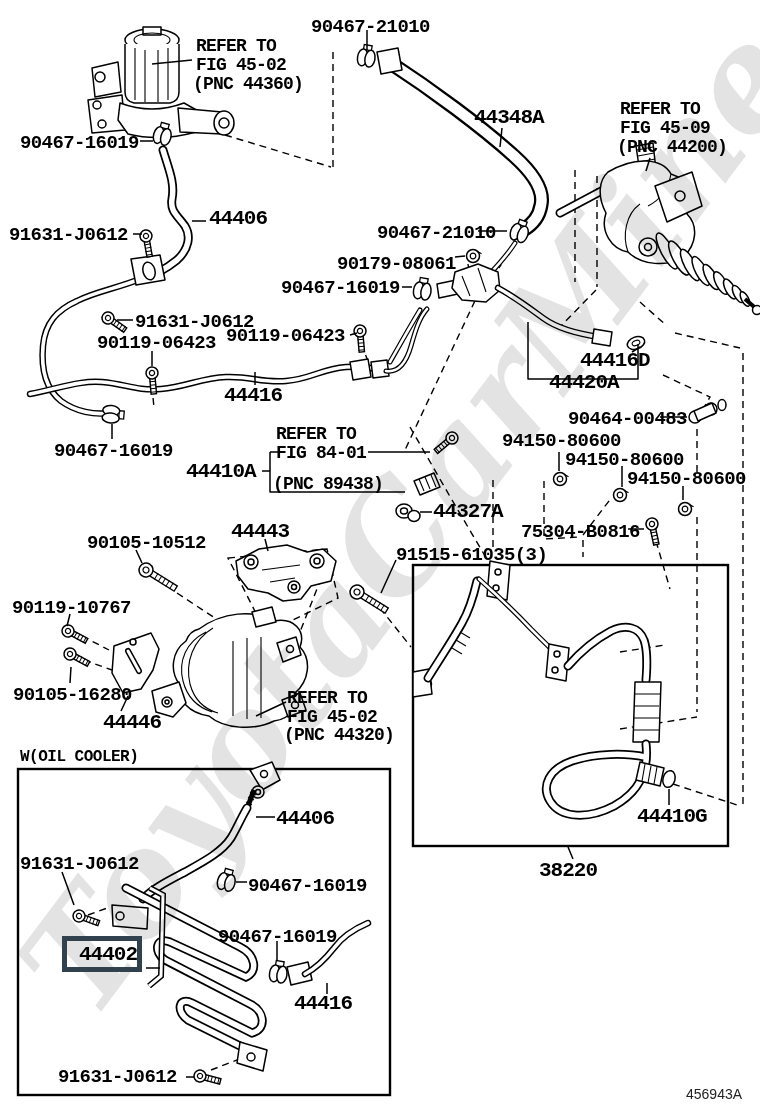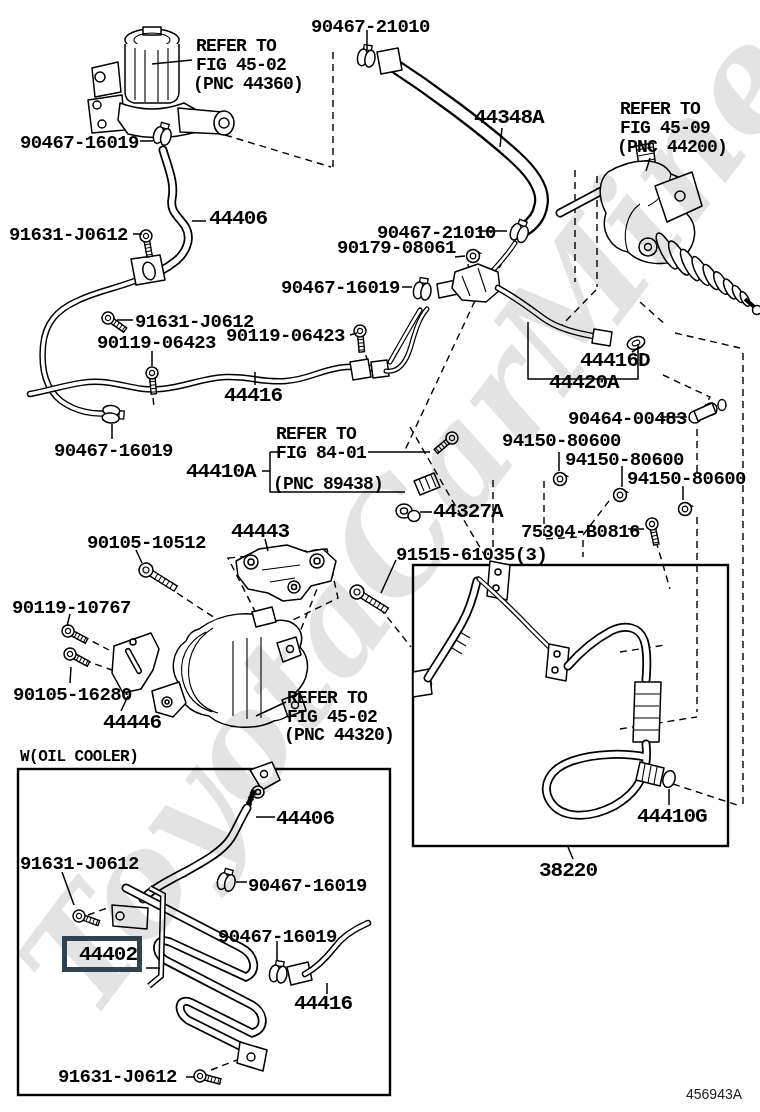--- a/index.html
+++ b/index.html
@@ -304,21 +304,21 @@
       <path class="ln" d="M270,452 L270,492 L405,492 M270,452 L278,452 M368,452 L430,452"></path>
     </g>
   </svg>
 
   <div class="lbl" style="left:311px;top:16px">90467-21010</div>
   <div class="pnc" style="left:474px;top:106px">44348A</div>
   <div class="lbl" style="left:20px;top:132px">90467-16019</div>
   <div class="lbl" style="left:9px;top:224px">91631-J0612</div>
   <div class="pnc" style="left:209px;top:207px">44406</div>
   <div class="lbl" style="left:377px;top:222px">90467-21010</div>
-  <div class="lbl" style="left:337px;top:237px">90179-08061</div>
+  <div class="lbl" style="left:337px;top:253px">90179-08061</div>
   <div class="lbl" style="left:281px;top:277px">90467-16019</div>
   <div class="lbl" style="left:135px;top:311px">91631-J0612</div>
   <div class="lbl" style="left:97px;top:332px">90119-06423</div>
   <div class="lbl" style="left:226px;top:325px">90119-06423</div>
   <div class="pnc" style="left:224px;top:384px">44416</div>
   <div class="pnc" style="left:580px;top:349px">44416D</div>
   <div class="pnc" style="left:549px;top:371px">44420A</div>
   <div class="lbl" style="left:568px;top:408px">90464-00483</div>
   <div class="lbl" style="left:502px;top:430px">94150-80600</div>
   <div class="lbl" style="left:565px;top:449px">94150-80600</div>

